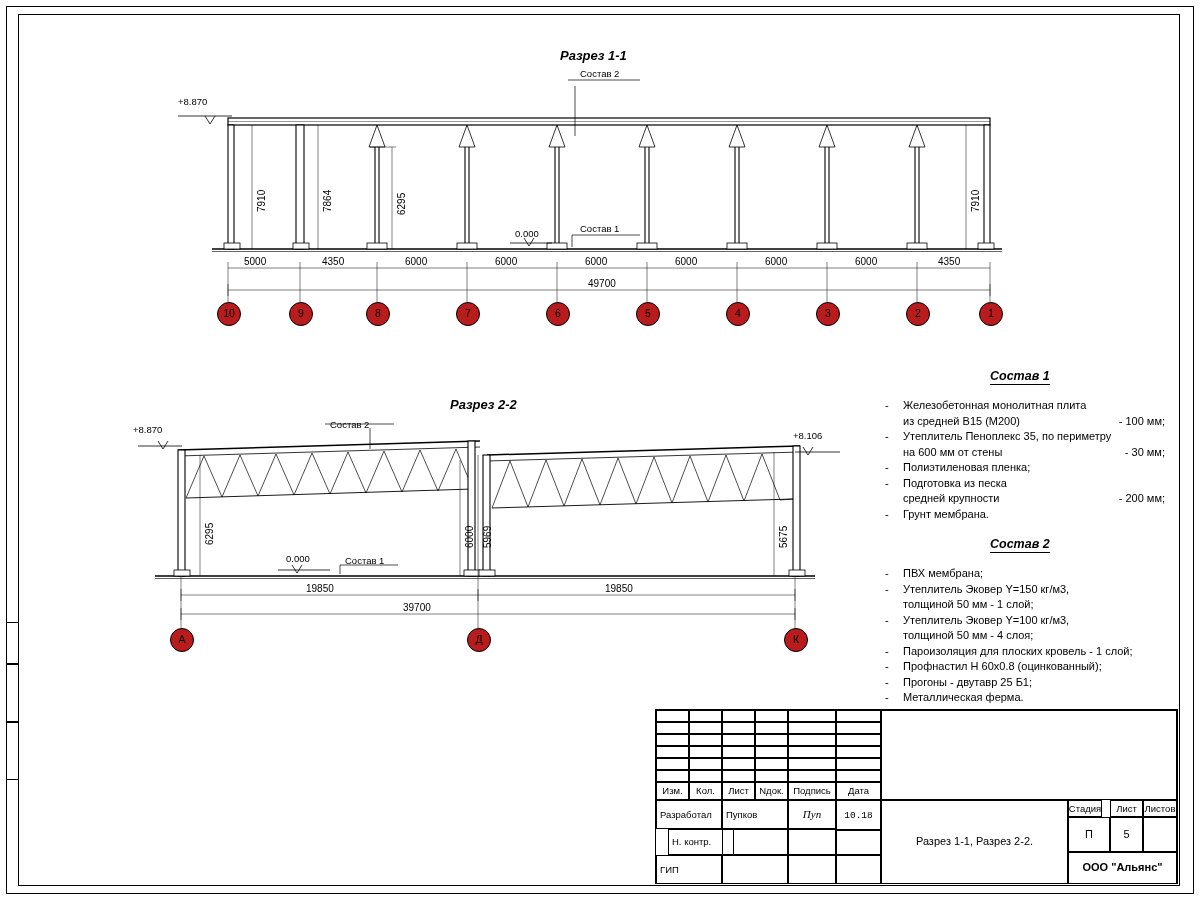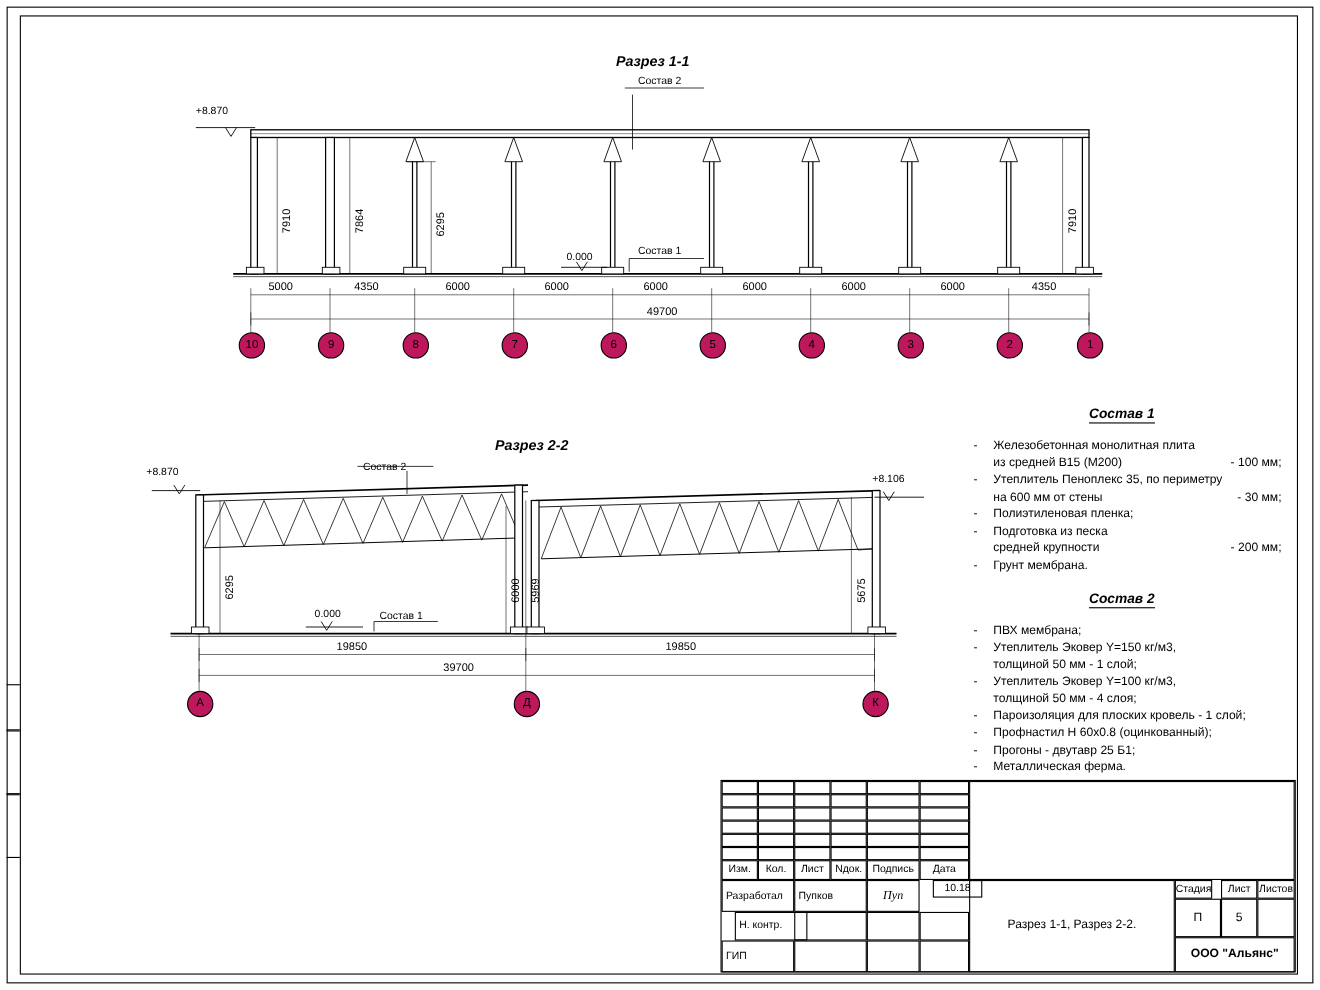--- a/index.html
+++ b/index.html
@@ -71,21 +71,21 @@
     transform-origin: left top;
   }
   .circ {
     position: absolute;
     width: 22px; height: 22px;
     border: 1px solid #000;
     border-radius: 50%;
     font-size: 10.5px;
     line-height: 21px;
     text-align: center;
-    background: #be185d;
+    background: #b91c1c;
   }
   .notes {
     position: absolute;
     font-size: 11px;
     line-height: 17px;
     white-space: nowrap;
   }
   .spec-title {
     position: absolute;
     font-style: italic;
@@ -533,21 +533,21 @@
     <div class="cell" style="left:66px; top:72px; width:33px; height:18px;">Лист</div>
     <div class="cell" style="left:99px; top:72px; width:33px; height:18px;">Nдок.</div>
     <div class="cell" style="left:132px;top:72px; width:48px; height:18px;">Подпись</div>
     <div class="cell" style="left:180px;top:72px; width:45px; height:18px;">Дата</div>
 
     <div class="cell left" style="left:0px;  top:90px;  width:66px;  height:29px;">Разработал</div>
     <div class="cell left" style="left:66px; top:90px;  width:66px;  height:29px;">Пупков</div>
     <div class="cell" style="left:132px;top:90px;  width:48px;  height:29px;">
         <span class="sig">Пуп</span>
       </div>
-    <div class="cell" style="left:192px;top:90px;  width:45px;  height:16px;">10.18</div>
+    <div class="cell" style="left:180px;top:90px;  width:45px;  height:31px;font-family:Liberation Mono, monospace;">10.18</div>
 
     <div class="cell left" style="left:0px;  top:119px; width:66px;  height:26px;margin-left:12px;">Н. контр.</div>
     <div class="cell left" style="left:66px; top:119px; width:66px;  height:26px;"></div>
     <div class="cell" style="left:132px;top:119px; width:48px;  height:26px;"></div>
     <div class="cell" style="left:180px;top:119px; width:45px;  height:26px;"></div>
 
     <div class="cell left" style="left:0px;  top:145px; width:66px;  height:29px;">ГИП</div>
     <div class="cell left" style="left:66px; top:145px; width:66px;  height:29px;"></div>
     <div class="cell" style="left:132px;top:145px; width:48px;  height:29px;"></div>
     <div class="cell" style="left:180px;top:145px; width:45px;  height:29px;"></div>

